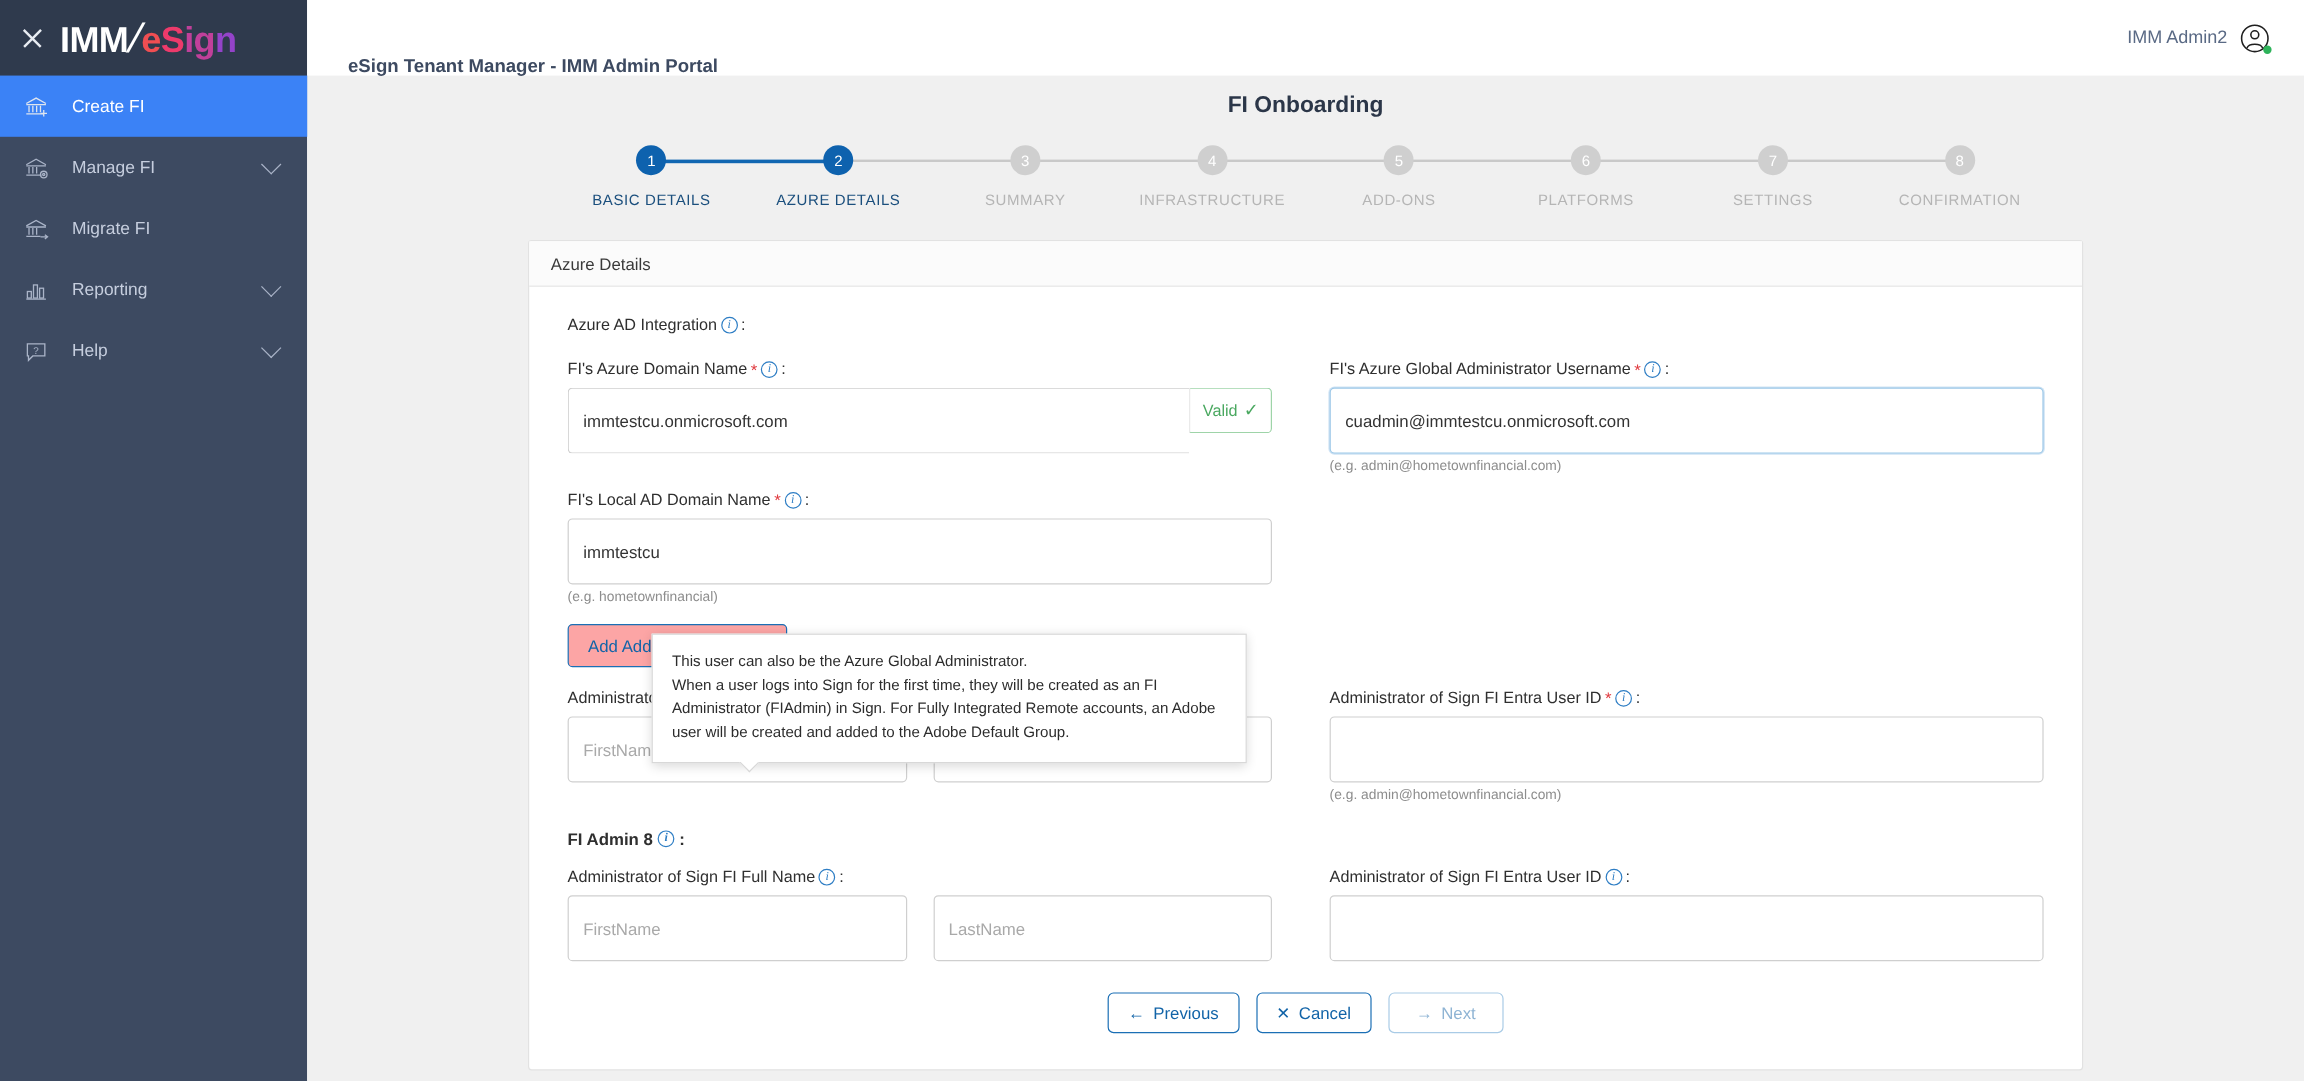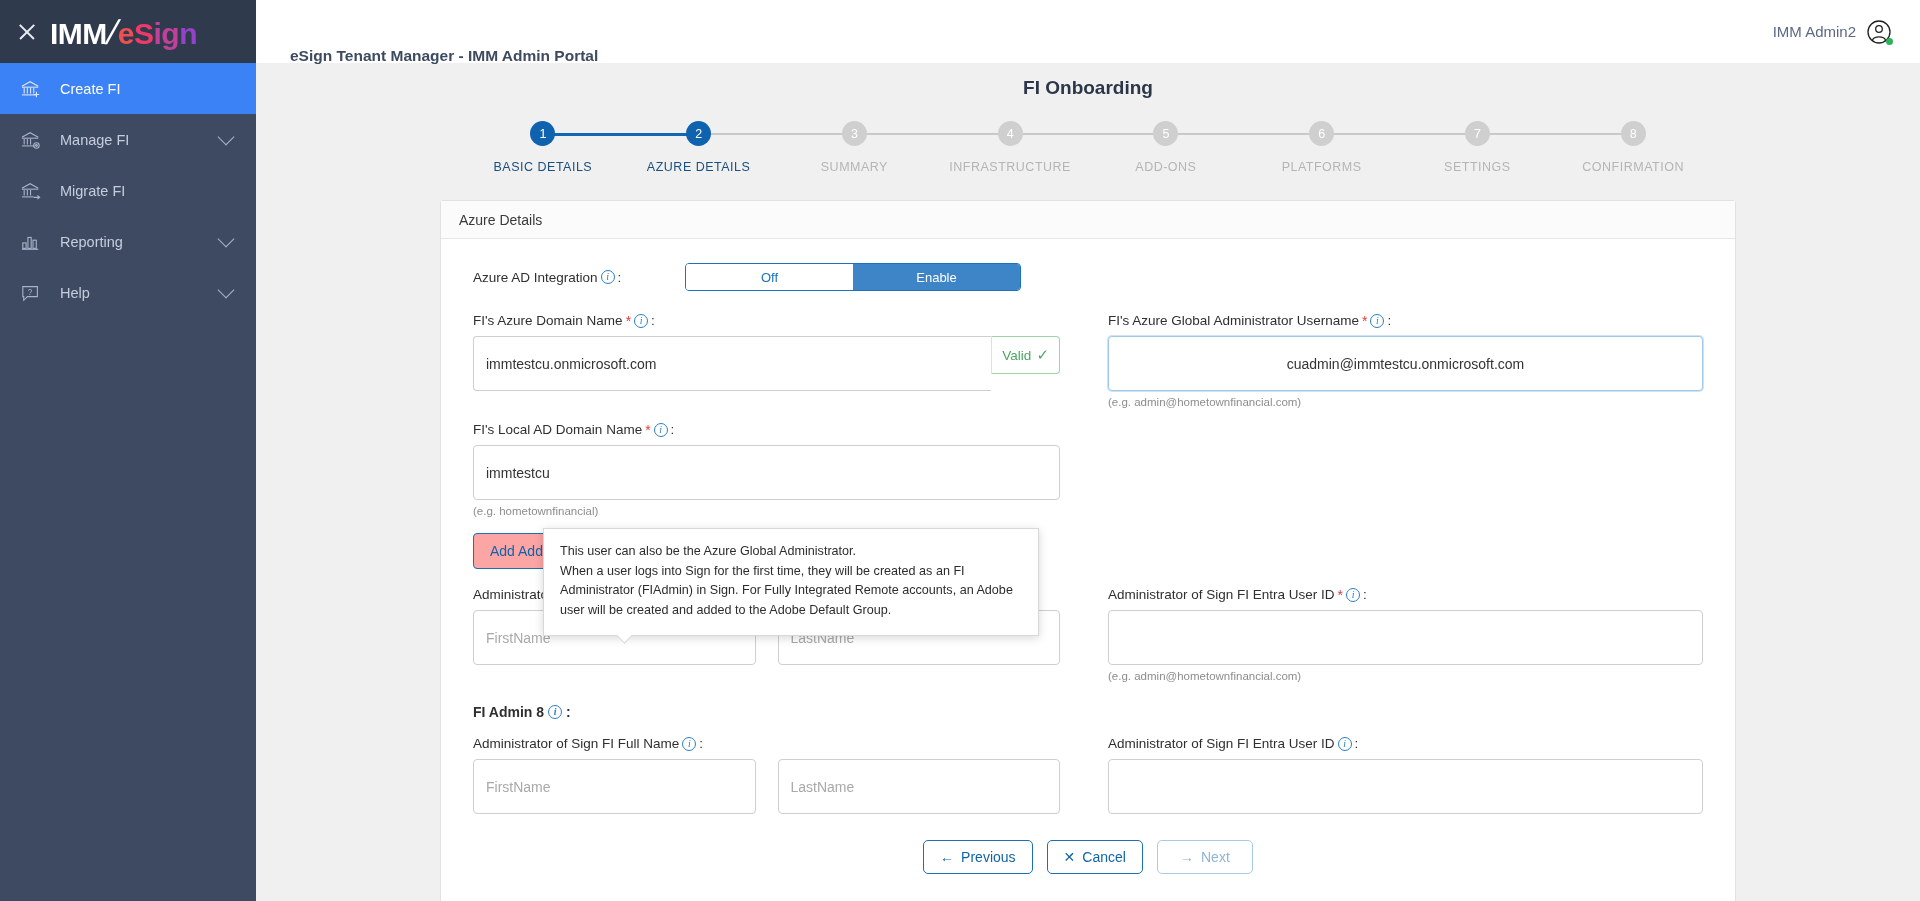--- a/index.html
+++ b/index.html
@@ -146,21 +146,21 @@
   }
   .hint { font-size: 11.5px; color: #8d8d8d; margin-top: 5px; }
 
   input.tin {
     width: 100%; height: 55px; border: 1px solid #cfcfcf;
     border-radius: 4px; padding: 0 12px;
     font-size: 14px; color: #333; font-family: "Liberation Sans", sans-serif;
     outline: none; background: #fff;
   }
   input.tin::placeholder { color: #a9a9a9; }
-  input.tin.focused { border: 1.6px solid #9ec9e8; box-shadow: 0 0 0 1px #cfe3f4; text-align: center; }
+  input.tin.focused { border: 1.6px solid #9ec9e8; box-shadow: 0 0 0 1px #cfe3f4; }
 
   .valid-wrap { display: flex; width: 100%; }
   .valid-wrap input.tin {
     border-top-right-radius: 0; border-bottom-right-radius: 0; border-right: none;
   }
   .valid-badge {
     width: 78px; height: 38px; display: flex; align-items: center;
     justify-content: center; gap: 5px;
     border: 1px solid #9ed4a8; border-left: 1px solid #dfdfdf;
     border-top-right-radius: 4px; border-bottom-right-radius: 4px;
@@ -384,24 +384,20 @@
         <div class="card-head">Azure Details</div>
         <div class="card-body">
 
           <div class="row">
             <div class="col" style="display:flex;align-items:center;">
               <div class="flabel" style="margin-bottom:0;width:212px;">
                 <span>Azure AD Integration</span>
                 <span class="info">i</span>
                 <span>:</span>
               </div>
-              <div class="toggle">
-                <div class="seg">Off</div>
-                <div class="seg on">Enable</div>
-              </div>
             </div>
             <div class="col right"></div>
           </div>
 
           <div style="height:22px;"></div>
 
           <div class="row">
             <div class="col">
               <div class="flabel">
                 <span>FI's Azure Domain Name</span>

